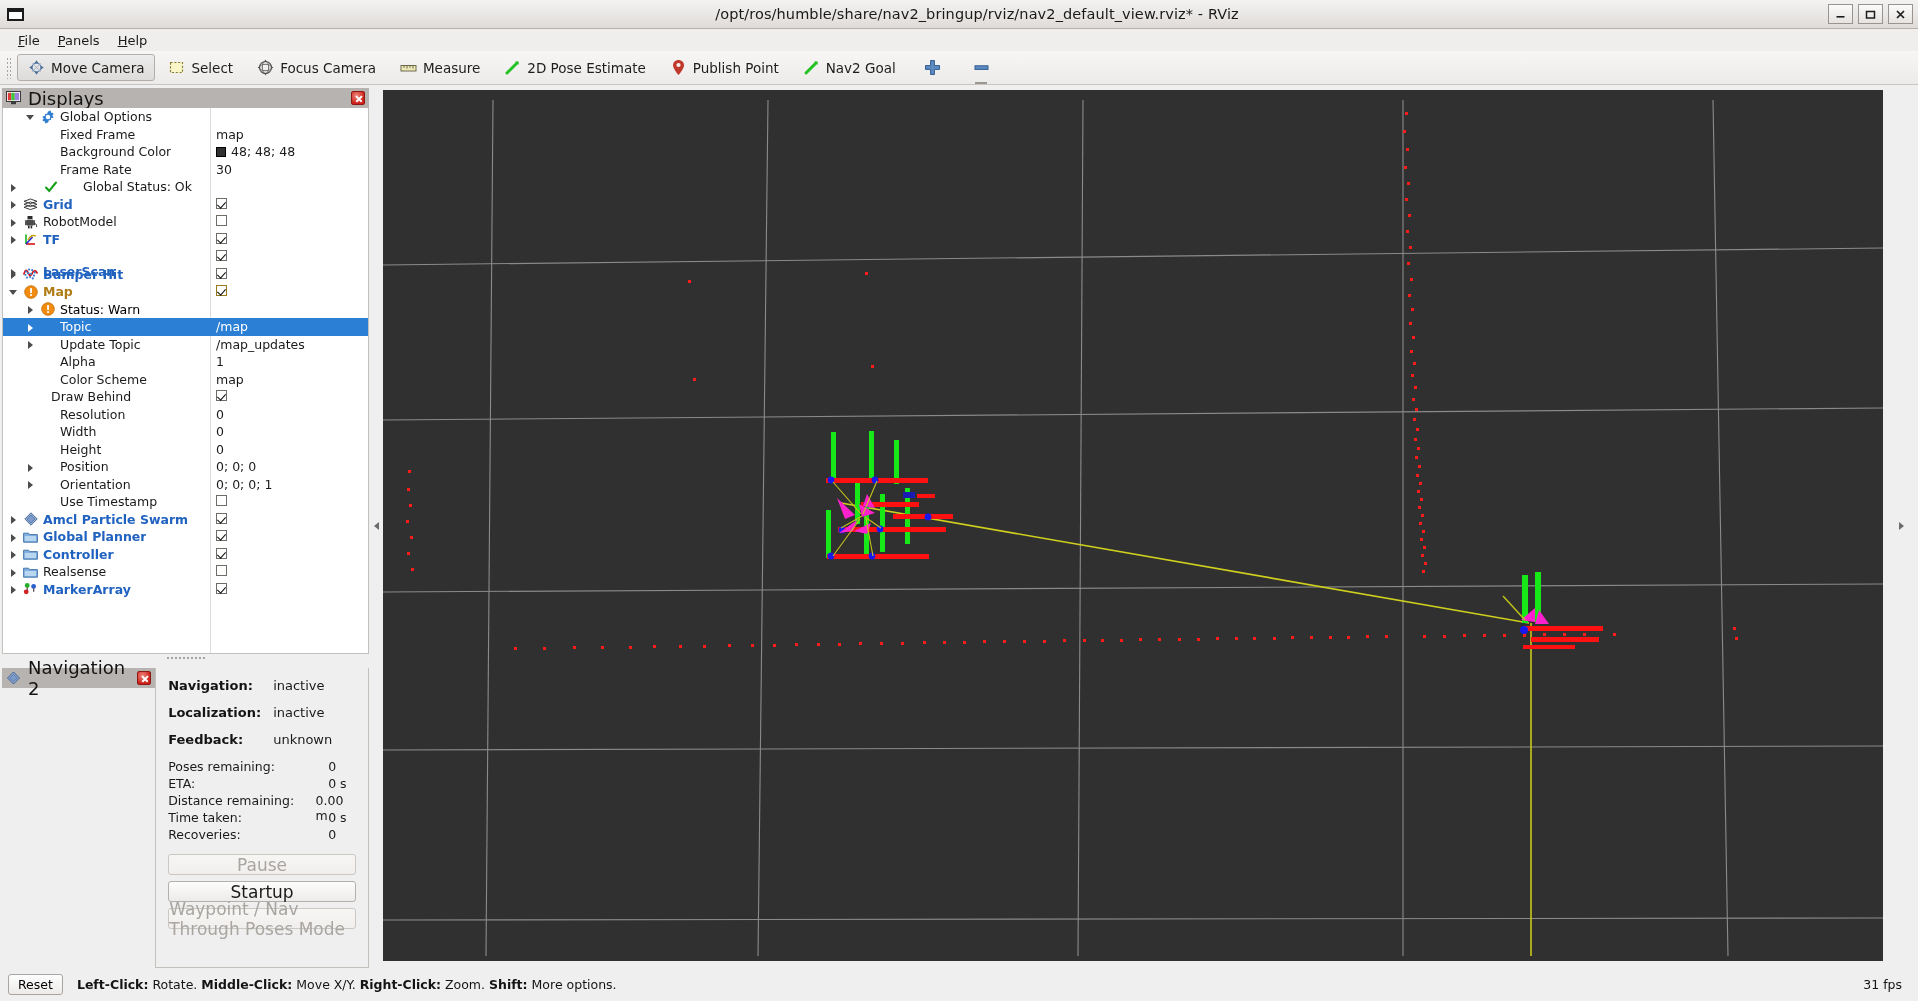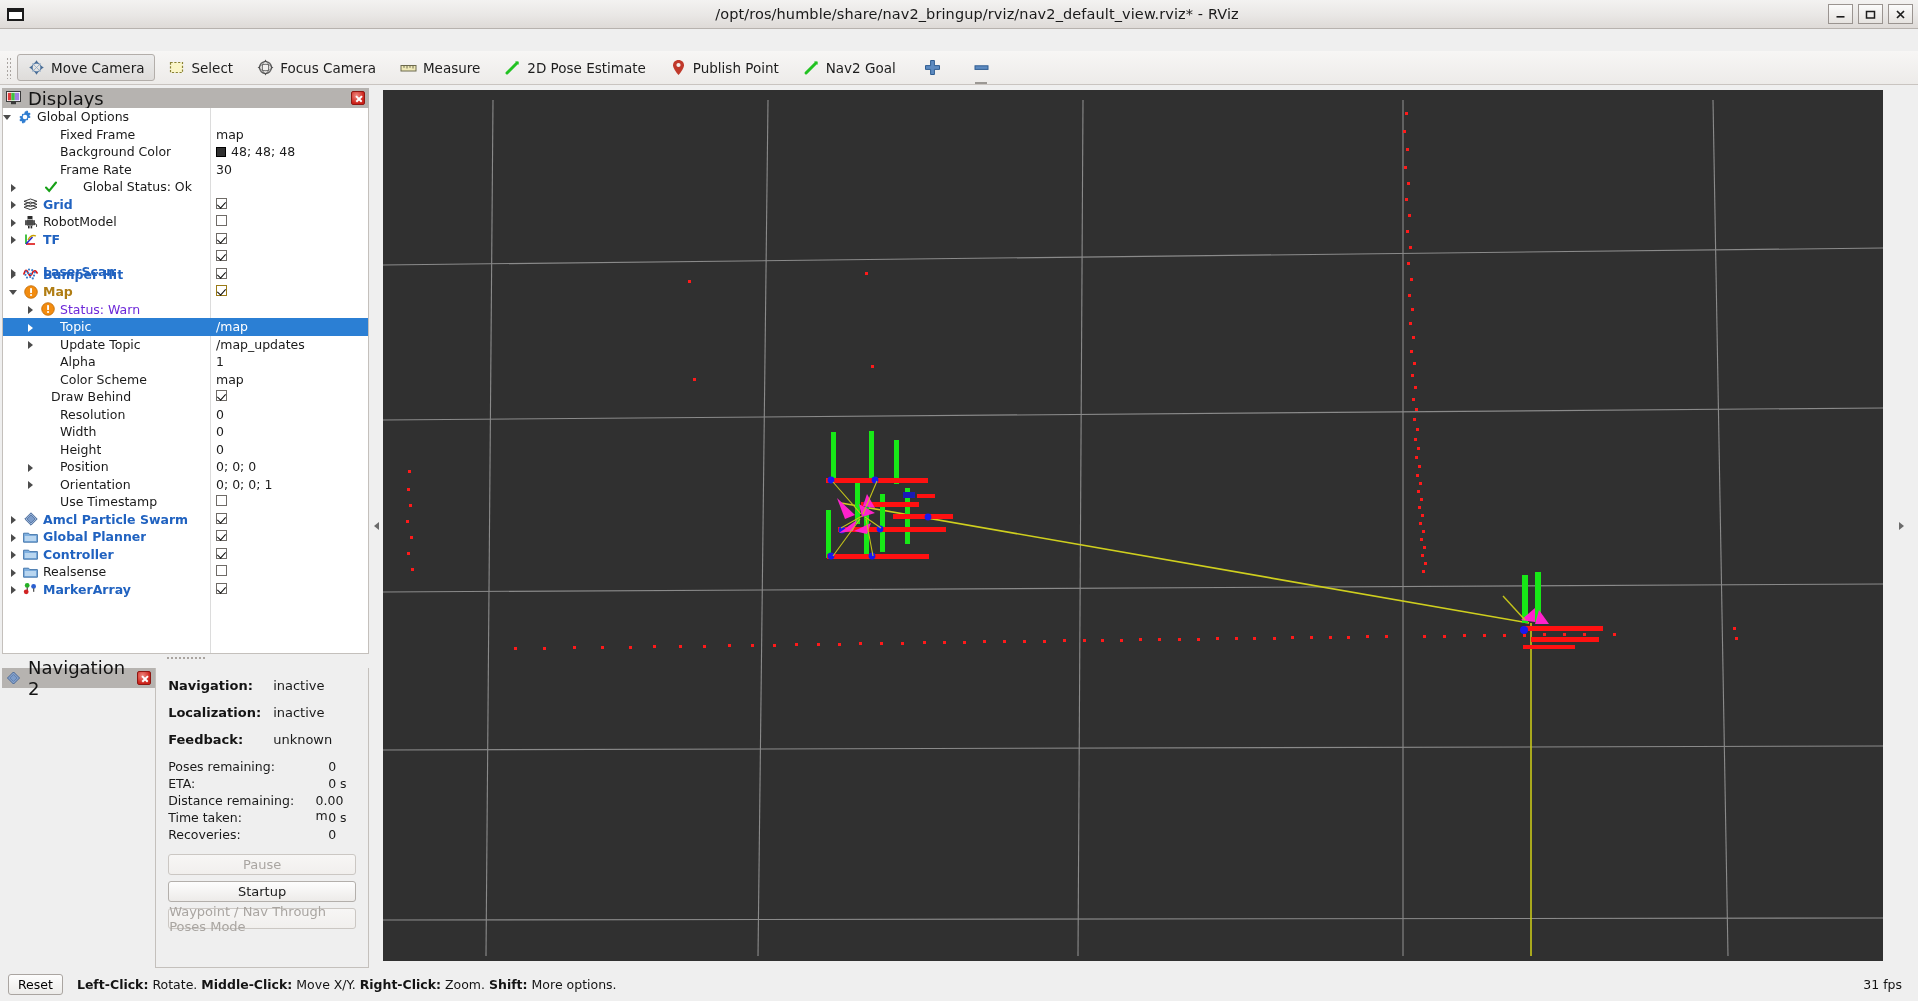--- a/index.html
+++ b/index.html
@@ -121,21 +121,21 @@
   .arrow.d:after {
     content:''; position:absolute; left:0px; top:3px;
     border-top: 5px solid #4c4c4c; border-left: 4px solid transparent; border-right: 4px solid transparent;
   }
   .trow.sel .arrow.r:after { border-left-color: #ffffff; }
   .ticon { width: 15px; height: 15px; flex: 0 0 15px; display:flex; align-items:center; justify-content:center; }
   .ticon svg { display:block; }
   .tlabel { overflow: hidden; text-overflow: ellipsis; }
   .blue  { color: #2062c0; font-weight: bold; }
   .amber { color: #b07d14; font-weight: bold; }
-  .amber-n { color: #6d28d9; }
+  .amber-n { color: #000000; }
   .cbox {
     width: 11px; height: 11px; border: 1px solid #6f6b67; background: #fff;
     position: relative; display:inline-block;
   }
   .cbox.on:after {
     content:''; position:absolute; left:2px; top:1px; width:4px; height:7px;
     border: solid #0d0d0d; border-width: 0 1.7px 1.7px 0; transform: rotate(42deg);
   }
   .swatch { display:inline-block; width:10px; height:10px; background:#303030; border:1px solid #000; vertical-align:-1px; margin-right:5px; }
 
@@ -165,21 +165,21 @@
     flex: 1; background: #efefef; border: 1px solid #c4c0bc; border-top: none; padding: 10px 12px 6px 12px;
   }
   .nav-kv { display: flex; margin-bottom: 12px; font-size: 13px; }
   .nav-kv .k { width: 105px; font-weight: bold; color: #141414; }
   .nav-kv .v { color: #1a1a1a; }
   .nav-stats { margin-top: 2px; }
   .nav-stat { display:flex; font-size: 12.5px; color:#1a1a1a; height: 17px; }
   .nav-stat .k { width: 160px; }
   .nbtn {
     height: 21px; margin-top: 6px; width: 100%;
-    font-size: 13px;
+    font-size: 17px;
     background: linear-gradient(to bottom,#fdfdfd,#edebe9);
     border: 1px solid #b3afab; border-radius: 3px;
     display:flex; align-items:center; justify-content:center; color:#1a1a1a;
   }
   .nbtn.dis { color:#a9a5a1; border-color:#cbc7c3; background:linear-gradient(to bottom,#f7f6f5,#f1efed); }
 
   
   .viewport {
     position: absolute; left: 383px; top: 90px; width: 1500px; height: 871px;
     background: #303030; overflow: hidden;
@@ -229,20 +229,25 @@
           </svg>
       </div>
       <div class="tb-btn">
         <svg width="11" height="11" viewBox="0 0 11 11">
             <path d="M2,2 L9,9 M9,2 L2,9" stroke="#1c1c1c" stroke-width="1.7"></path>
           </svg>
       </div>
     </div>
   </div>
 
+  <div class="menubar">
+    <div class="menu-item"><u>F</u><span>ile</span></div>
+    <div class="menu-item"><u>P</u><span>anels</span></div>
+    <div class="menu-item"><u>H</u><span>elp</span></div>
+  </div>
 
   <div class="toolbar">
     <div class="tb-grip"></div>
 
     <div class="tool active">
       <span class="ic">
         <svg width="17" height="17" viewBox="0 0 17 17">
           <circle cx="8.5" cy="8.5" r="4.4" fill="none" stroke="#5b7fa8" stroke-width="1.3"></circle>
           <path d="M8.5 1.2 L10.3 4 L6.7 4 Z M8.5 15.8 L6.7 13 L10.3 13 Z M1.2 8.5 L4 6.7 L4 10.3 Z M15.8 8.5 L13 10.3 L13 6.7 Z" fill="#4a6c94"></path>
           <path d="M4.3 4.3 L12.7 12.7 M12.7 4.3 L4.3 12.7" stroke="#8fa9c4" stroke-width=".8"></path>
@@ -341,21 +346,21 @@
           <rect x="5" y="10.8" width="5" height="2.4" fill="#3a3a3a"></rect>
         </svg>
       </span>
       <span class="ph-title">Displays</span>
       <span class="ph-close"></span>
     </div>
 
     <div class="tree" id="tree">
       <div class="col-div"></div>
     <div class="trow">
-          <div class="tname" style="padding-left: 0;">
+          <div class="tname" style="padding-left: 23px;">
             <span class="arrow d"></span>
             <span class="ticon">
               <svg width="14" height="14" viewBox="0 0 14 14">
                 <path d="M7 1.2l1.1.3.6-1 1.4.6-.2 1.2.9.8 1.2-.3.5 1.4-1 .7v1.1l1 .7-.5 1.4-1.2-.3-.9.8.2 1.2-1.4.6-.6-1L7 12.8l-1.1-.3-.6 1-1.4-.6.2-1.2-.9-.8-1.2.3L1.5 9.8l1-.7V8l-1-.7.5-1.4 1.2.3.9-.8-.2-1.2 1.4-.6.6 1z" fill="#2f7dd1"></path>
                 <circle cx="7" cy="7" r="2.3" fill="#ffffff"></circle>
               </svg>
             </span>
             <span class="tlabel ">Global Options</span>
           </div>
           <div class="tval"><span></span></div>

